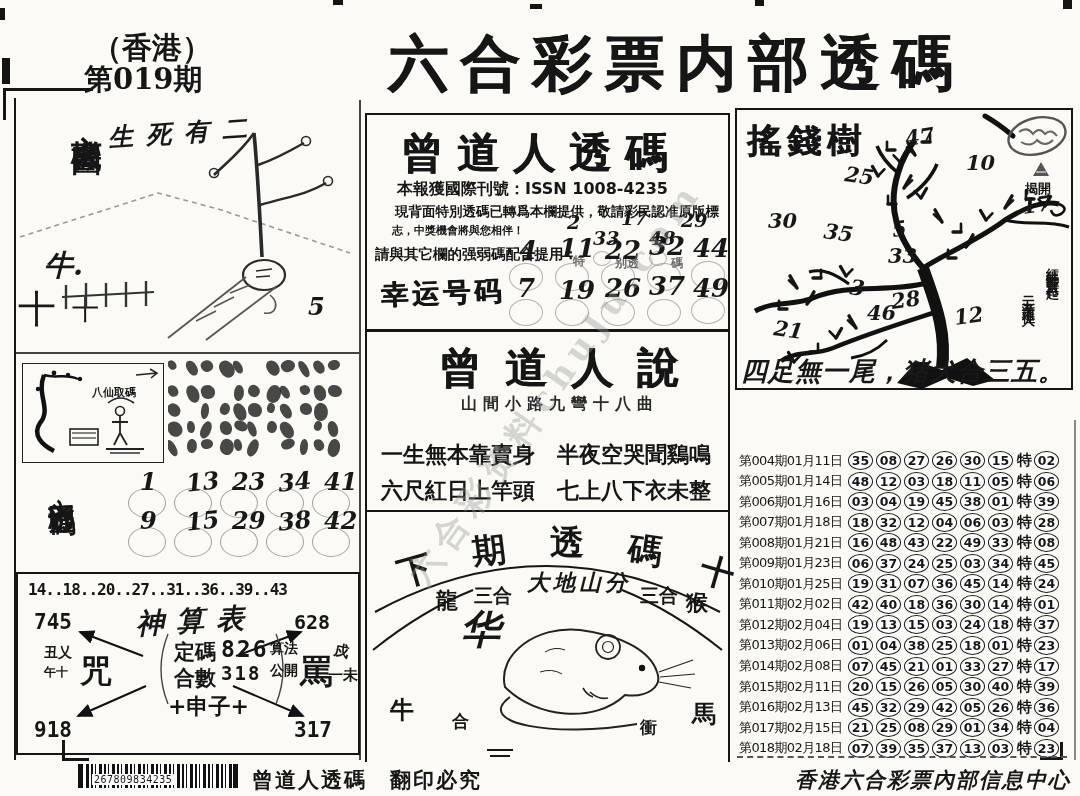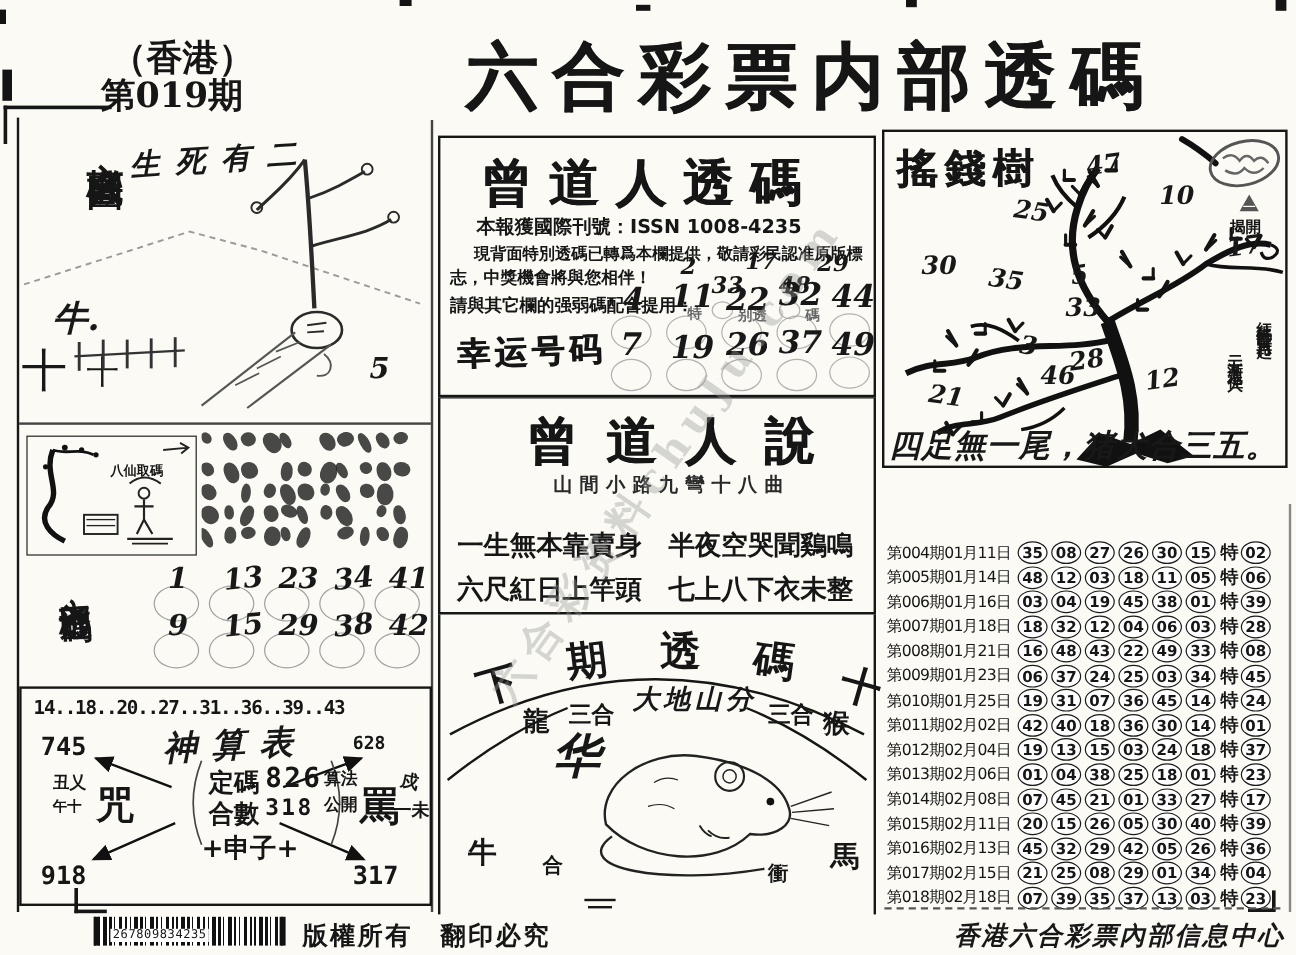--- a/index.html
+++ b/index.html
@@ -180,21 +180,21 @@
       <div class="icirc" style="left: 250px; top: 172px;"></div>
       <span class="hw imm-num" style="left: 262px; top: 151px; transform: rotate(-6deg);">38</span>
       <div class="icirc" style="left: 296px; top: 172px;"></div>
       <span class="hw imm-num" style="left: 308px; top: 151px; transform: rotate(0deg);">42</span>
     </div>
 
   <div class="box" style="left:16px;top:572px;width:344px;height:183px">
     <div class="t mono b" style="left:10px;top:6px;font-size:16px;letter-spacing:-1px">14..18..20..27..31..36..39..43</div>
     <div class="hw" style="left:118px;top:28px;font-size:28px;letter-spacing:12px;transform:rotate(-3deg)">神算表</div>
     <div class="t mono b" style="left:16px;top:36px;font-size:21px">745</div>
-    <div class="t mono b" style="left:276px;top:36px;font-size:15px">628</div>
+    <div class="t mono b" style="left:276px;top:36px;font-size:20px">628</div>
     <div class="t mono b" style="left:16px;top:144px;font-size:21px">918</div>
     <div class="t mono b" style="left:276px;top:144px;font-size:21px">317</div>
     <svg style="left:0;top:0" width="340" height="180" viewBox="0 0 340 180">
       <defs>
           <marker id="ah" orient="auto" markerWidth="9" markerHeight="8" refX="7" refY="3.5">
             <path d="M0,0 L8,3.5 L0,7 Z" fill="#111"></path>
           </marker>
         </defs>
       <line x1="125" y1="82" x2="62" y2="58" stroke="#111" stroke-width="2" marker-end="url(#ah)"></line>
       <line x1="218" y1="82" x2="283" y2="58" stroke="#111" stroke-width="2" marker-end="url(#ah)"></line>
@@ -215,21 +215,21 @@
     <div class="t serif b" style="left:150px;top:118px;font-size:22px">+申子+</div>
     <div class="t serif b" style="left:282px;top:76px;font-size:33px">罵</div>
     <div class="t serif b" style="left:316px;top:68px;font-size:15px;transform:rotate(12deg)">戍</div>
     <div class="t serif b" style="left:310px;top:92px;font-size:15px">一未</div>
   </div>
 
   <div class="box" style="left:365px;top:113px;width:365px;height:218px">
     <div class="t serif b distress" style="left:34px;top:10px;font-size:42px;letter-spacing:14px">曾道人透碼</div>
     <div class="t b" style="left:30px;top:64px;font-size:16px">本報獲國際刊號：ISSN 1008-4235</div>
     <div class="t b" style="left:28px;top:88px;font-size:13.5px">現背面特別透碼已轉爲本欄提供，敬請彩民認准原版標</div>
-    <div class="t b" style="left:8px;top:108px;font-size:14px">志，中獎機會將與您相伴！</div>
+    <div class="t b" style="left:25px;top:108px;font-size:11px">志，中獎機會將與您相伴！</div>
     <div class="t b" style="left:8px;top:130px;font-size:14.5px">請與其它欄的强弱碼配合提用：</div>
     <div class="hw" style="left:200px;top:96px;font-size:19px">2</div>
     <div class="hw" style="left:226px;top:112px;font-size:19px">33</div>
     <div class="hw" style="left:254px;top:92px;font-size:19px">17</div>
     <div class="hw" style="left:282px;top:112px;font-size:19px">48</div>
     <div class="hw" style="left:314px;top:94px;font-size:19px">29</div>
     <div class="t b" style="left:206px;top:138px;font-size:12px;color:#666">特</div>
     <div class="fc" style="left:226px;top:136px;width:18px;height:15px"></div>
     <div class="t b" style="left:248px;top:140px;font-size:12px;color:#666">别透</div>
     <div class="fc" style="left:282px;top:136px;width:18px;height:15px"></div>
@@ -563,16 +563,16 @@
       </div>
     </div>
   <div class="t" style="left:737px;top:756px;width:330px;border-top:2px dashed #555"></div>
 
   <div class="t" style="left:78px;top:764px;width:160px;height:24px">
     <div style="position:absolute;inset:0;background:repeating-linear-gradient(90deg,#111 0 2px,#fff 2px 4px,#111 4px 5px,#fff 5px 8px,#111 8px 11px,#fff 11px 13px)"></div>
     <div style="position:absolute;left:0;top:0;width:5px;height:24px;background:#111"></div>
     <div style="position:absolute;right:0;top:0;width:5px;height:24px;background:#111"></div>
     <div class="t mono" style="left:14px;top:10px;font-size:10px;background:#fff;padding:0 2px;letter-spacing:.5px">267809834235</div>
   </div>
-  <div class="t serif b" style="left:252px;top:766px;font-size:21px;letter-spacing:2px">版權所有　翻印必究</div>
+  <div class="t serif b" style="left:252px;top:766px;font-size:21px;letter-spacing:2px">曾道人透碼　翻印必究</div>
   <div class="hw" style="left:795px;top:766px;font-size:21px;letter-spacing:2px">香港六合彩票內部信息中心</div>
 
 </div>
 
 </body></html>

